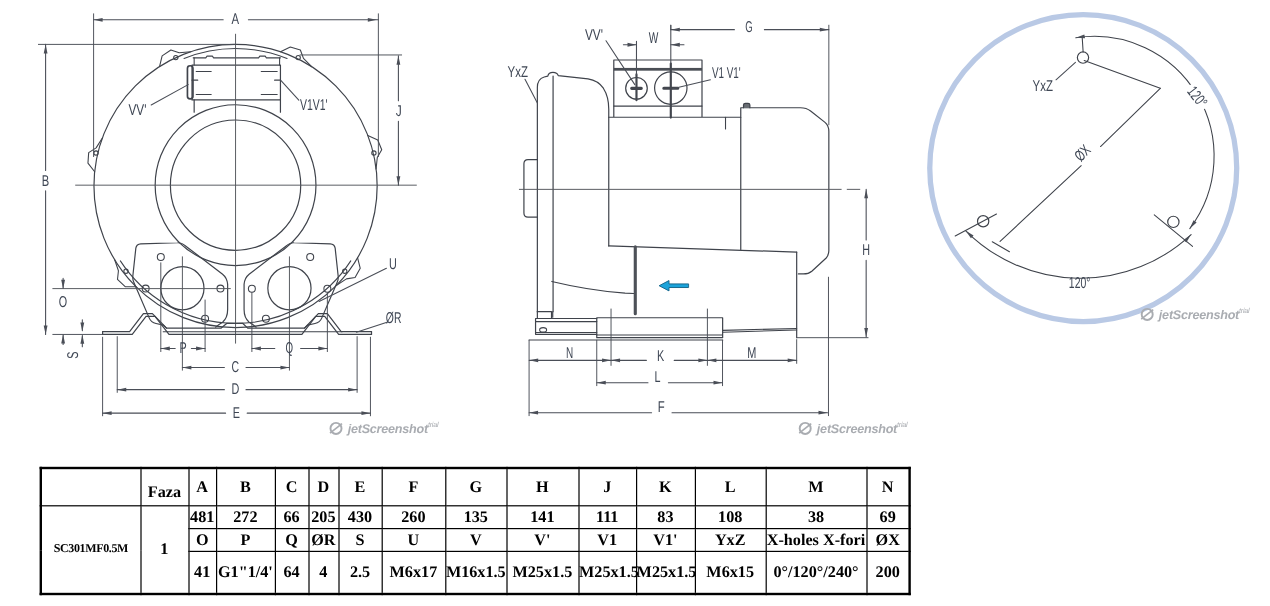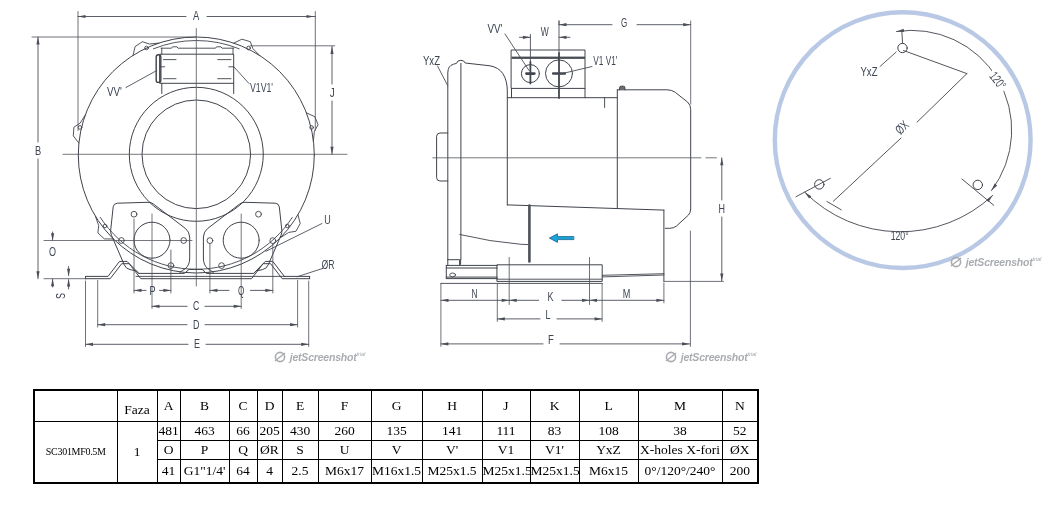--- a/index.html
+++ b/index.html
@@ -1,21 +1,21 @@
 <!DOCTYPE html>
 <html><head>
 <meta charset="utf-8">
 <style>
   html,body{margin:0;padding:0;background:#ffffff;}
   #page{position:relative;width:1058px;height:505px;background:#ffffff;overflow:hidden;
         font-family:"Liberation Sans",sans-serif;}
   svg text{font-family:"Liberation Sans",sans-serif;fill:#3e4654;}
   .dim{font-size:13px;}
   table.spec{border-collapse:collapse;table-layout:fixed;
-     font-family:"Liberation Serif",serif;font-weight:normal;color:#000;}
+     font-family:"Liberation Serif",serif;font-weight:bold;color:#000;}
   table.spec td{border:1px solid #000;text-align:center;vertical-align:middle;
      padding:0;overflow:visible;white-space:nowrap;}
   .wm{position:absolute;color:#a9acb1;font-style:italic;font-weight:bold;
       font-size:10.5px;letter-spacing:-0.2px;}
 </style>
 </head>
 <body>
 <div id="page">
 <svg width="1058" height="505" viewBox="0 0 1058 505" fill="none" stroke-linecap="round" stroke-linejoin="round">
 <g id="front-view">
@@ -404,49 +404,49 @@
           <td>J</td>
           <td>K</td>
           <td>L</td>
           <td>M</td>
           <td>N</td>
 </tr>
 <tr style="height:19px">
 <td rowspan="3" style="font-size:10px;letter-spacing:-0.3px">SC301MF0.5M</td>
           <td rowspan="3">1</td>
 <td>481</td>
-          <td>463</td>
+          <td>272</td>
           <td>66</td>
           <td>205</td>
           <td>430</td>
           <td>260</td>
           <td>135</td>
           <td>141</td>
           <td>111</td>
           <td>83</td>
           <td>108</td>
           <td>38</td>
-          <td>52</td>
+          <td>69</td>
 </tr>
 <tr style="height:19px">
 <td>O</td>
           <td>P</td>
           <td>Q</td>
           <td>ØR</td>
           <td>S</td>
           <td>U</td>
           <td>V</td>
           <td>V'</td>
           <td>V1</td>
           <td>V1'</td>
           <td>YxZ</td>
           <td>X-holes X-fori</td>
           <td>ØX</td>
 </tr>
-<tr style="height:24px">
+<tr style="height:36px">
 <td>41</td>
           <td>G1"1/4'</td>
           <td>64</td>
           <td>4</td>
           <td>2.5</td>
           <td>M6x17</td>
           <td>M16x1.5</td>
           <td>M25x1.5</td>
           <td>M25x1.5</td>
           <td>M25x1.5</td>

